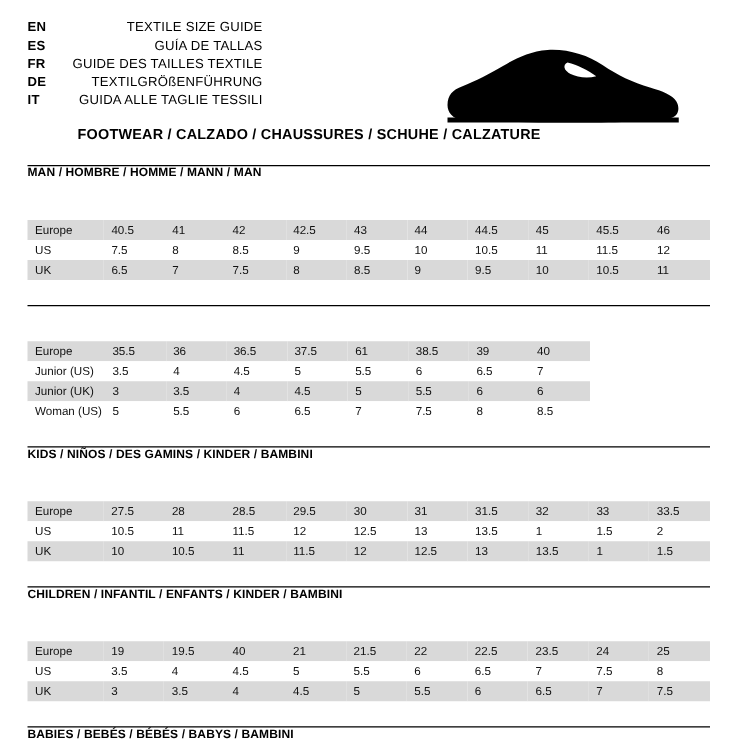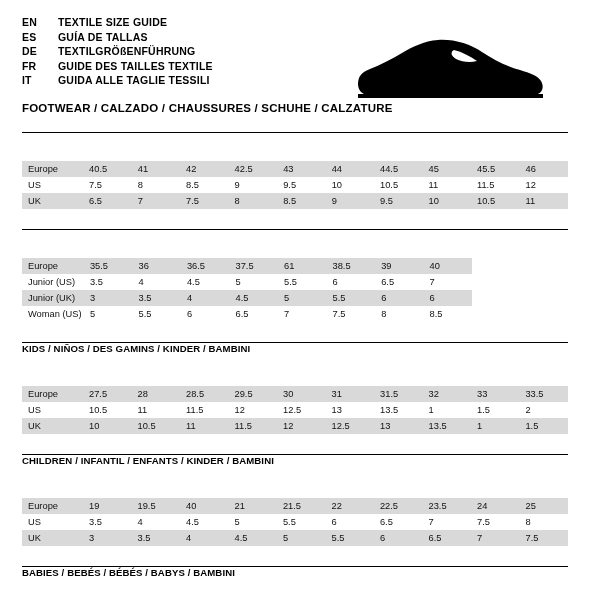--- a/index.html
+++ b/index.html
@@ -35,36 +35,38 @@
   .lang-table td {
     padding: 0 0 2.5px 0;
     vertical-align: top;
     white-space: nowrap;
   }
   .lang-code {
     width: 36px;
     font-weight: bold;
   }
   .lang-text {
-    font-weight: bold;
+    font-weight: normal;
+    text-align: right;
   }
 
   .shoe-wrap {
     position: absolute;
     right: 18px;
     top: 16px;
     width: 200px;
     height: 76px;
   }
 
   .section-title {
     font-size: 11.5px;
     font-weight: bold;
     letter-spacing: 0.2px;
     margin-top: 13px;
+    margin-left: 40px;
   }
 
   
   .block {
     margin-top: 20px;
   }
   .block-title {
     font-size: 9.6px;
     font-weight: bold;
     letter-spacing: 0.1px;
@@ -112,26 +114,26 @@
       <tbody>
         <tr>
           <td class="lang-code">EN</td>
           <td class="lang-text">TEXTILE SIZE GUIDE</td>
         </tr>
         <tr>
           <td class="lang-code">ES</td>
           <td class="lang-text">GUÍA DE TALLAS</td>
         </tr>
         <tr>
+          <td class="lang-code">FR</td>
+          <td class="lang-text">GUIDE DES TAILLES TEXTILE</td>
+        </tr>
+        <tr>
           <td class="lang-code">DE</td>
           <td class="lang-text">TEXTILGRÖßENFÜHRUNG</td>
-        </tr>
-        <tr>
-          <td class="lang-code">FR</td>
-          <td class="lang-text">GUIDE DES TAILLES TEXTILE</td>
         </tr>
         <tr>
           <td class="lang-code">IT</td>
           <td class="lang-text">GUIDA ALLE TAGLIE TESSILI</td>
         </tr>
       </tbody>
     </table>
 
     <div class="shoe-wrap">
       <svg viewBox="0 0 200 76" width="200" height="76" aria-hidden="true">
@@ -140,20 +142,21 @@
         <rect x="8" y="62" width="185" height="4" fill="#000000"></rect>
       </svg>
     </div>
 
     <div class="section-title">FOOTWEAR / CALZADO / CHAUSSURES / SCHUHE / CALZATURE</div>
   </div>
 
   <div id="blocks">
       <div class="block">
         <div class="divider top"></div>
+        <div class="block-title">MAN / HOMBRE / HOMME / MANN / MAN</div>
         <table class="size">
           <colgroup>
             <col style="width: 62px;">
             <col style="width: 49.5px;">
             <col style="width: 49.5px;">
             <col style="width: 49.5px;">
             <col style="width: 49.5px;">
             <col style="width: 49.5px;">
             <col style="width: 49.5px;">
             <col style="width: 49.5px;">

